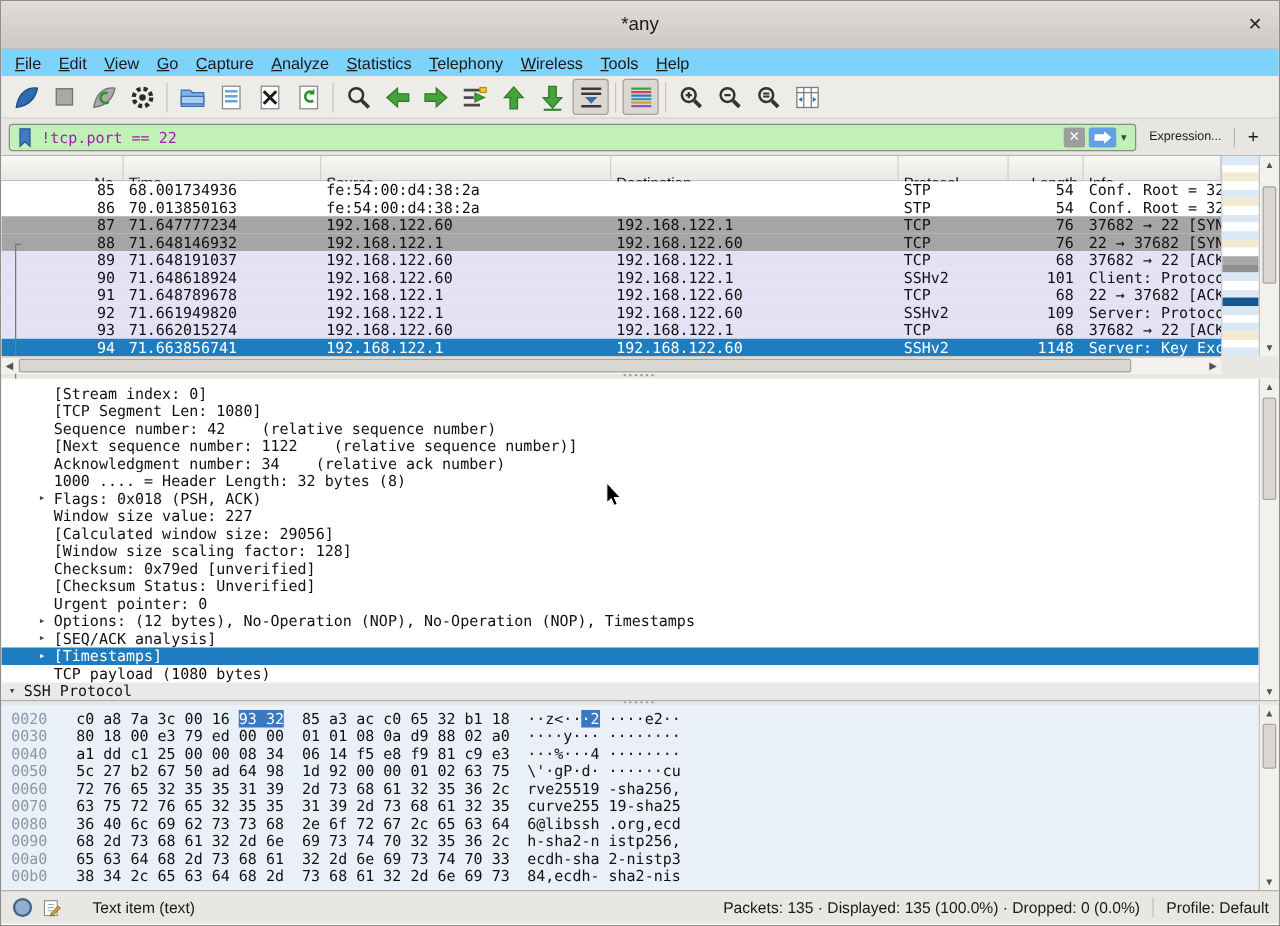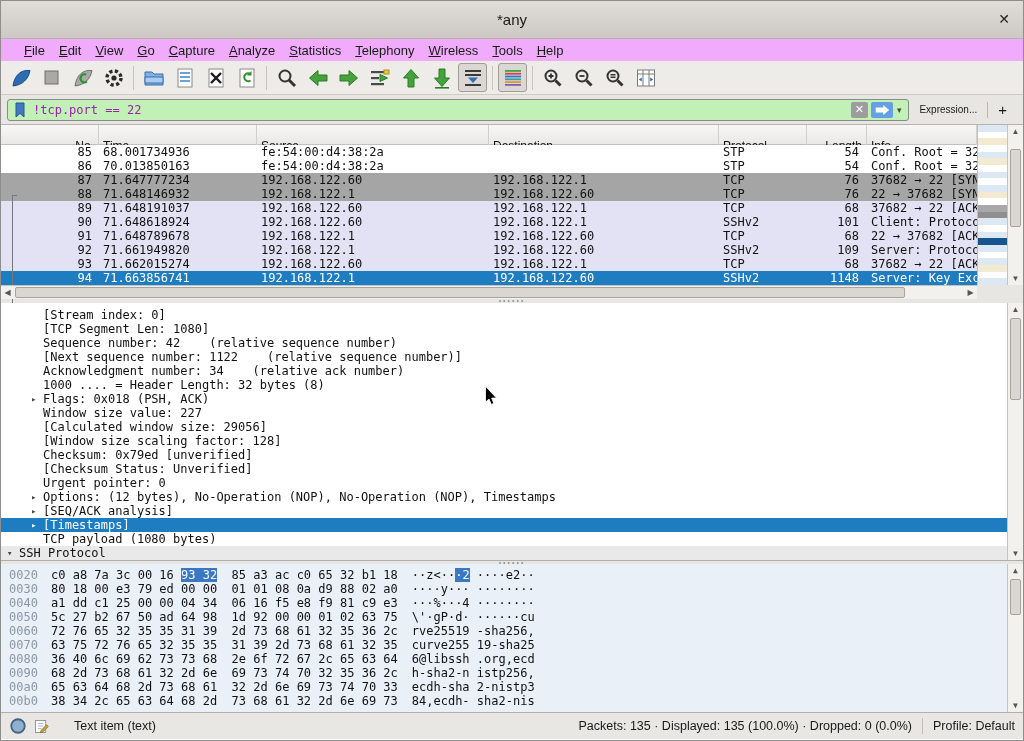--- a/index.html
+++ b/index.html
@@ -9,22 +9,22 @@
     background:#ffffff; border:1px solid #8f8d8a;
     font-family:"Liberation Sans", sans-serif; color:#111;
   }
   
   .titlebar { height:38px; background:linear-gradient(#e0ddd9,#cdc8c3);
     display:flex; align-items:center; justify-content:center; position:relative;
     font-size:15px; color:#1a1a1a; border-bottom:1px solid #b5b2ae; }
   .close-btn { position:absolute; right:10px; top:9px; font-size:14px; color:#222;
     width:18px; height:18px; text-align:center; line-height:18px; }
   
-  .menubar { height:22px; background:#f0abfc; display:flex; align-items:center;
-    font-size:13px; padding-left:16px; }
+  .menubar { height:22px; background:#7dd3fc; display:flex; align-items:center;
+    font-size:13px; padding-left:4px; }
   .menu-item { display:inline-block; padding:2px 7px; color:#1a1a1a; }
   .menu-item::first-letter { text-decoration:underline; }
   
   .toolbar { height:34px; background:#eeece9; display:flex; align-items:center;
     padding:0 4px; border-bottom:1px solid #cfccc8; }
   .tbtn { width:29px; height:29px; display:flex; align-items:center; justify-content:center;
     border:1px solid transparent; border-radius:3px; margin:0 1px; }
   .tbtn.pressed { background:#dbd8d3; border-color:#a29d97; }
   .tsep { width:1px; height:24px; background:#c7c4c0; margin:0 4px; }
   
@@ -91,21 +91,21 @@
   .dspacer { flex-shrink:0; }
   .darrow { width:12px; flex-shrink:0; font-size:9px; color:#444; text-align:left; }
   .dline.selected { background:#1e7cc0; color:#fff; }
   .dline.selected .darrow { color:#fff; }
   .dline.shaded { background:#e9e9e9; }
   
   .hexpane { position:relative; height:148px; background:#e9f0f8; overflow:hidden;
     font-family:"DejaVu Sans Mono", monospace; font-size:12px; padding-top:4px; }
   .hxrow { height:14px; line-height:14px; white-space:pre; display:flex; }
   .hoff { color:#8b97a6; width:36px; margin-left:8px; flex-shrink:0; }
-  .hhex { margin-left:6px; flex-shrink:0; }
+  .hhex { margin-left:16px; flex-shrink:0; }
   .hascii { margin-left:14px; }
   .hsel { background:#3a78c2; color:#fff; }
   
   .statusbar { height:27px; background:#e9e7e3; border-top:1px solid #b3b0ac;
     display:flex; align-items:center; font-size:12.5px; padding:0 8px; color:#1a1a1a; }
   .sicon { margin-right:6px; display:flex; align-items:center; }
   .status-left-text { margin-left:18px; }
   .spacer { flex:1 1 auto; }
   .status-sep { width:1px; height:16px; background:#c2bfbb; margin:0 10px; }
   .cursor { position:absolute; left:483px; top:385px; z-index:50; pointer-events:none; }
@@ -466,21 +466,21 @@
       <div class="vs-arrow" style="position:absolute;bottom:0;width:100%;">▼</div>
     </div>
     </div>
 
   <div class="splitter" style="height:3px;">••••••</div>
 
   <div class="hexpane" id="hexpane">
 
   <div class="hxrow"><span class="hoff">0020</span><span class="hhex">c0 a8 7a 3c 00 16 <span class="hsel">93 32</span>  85 a3 ac c0 65 32 b1 18</span><span class="hascii">··z&lt;··<span class="hsel">·2</span> ····e2··</span></div>
       <div class="hxrow"><span class="hoff">0030</span><span class="hhex">80 18 00 e3 79 ed 00 00  01 01 08 0a d9 88 02 a0</span><span class="hascii">····y··· ········</span></div>
-      <div class="hxrow"><span class="hoff">0040</span><span class="hhex">a1 dd c1 25 00 00 04 34  06 16 f5 e8 f9 81 c9 e3</span><span class="hascii">···%···4 ········</span></div>
+      <div class="hxrow"><span class="hoff">0040</span><span class="hhex">a1 dd c1 25 00 00 08 34  06 14 f5 e8 f9 81 c9 e3</span><span class="hascii">···%···4 ········</span></div>
       <div class="hxrow"><span class="hoff">0050</span><span class="hhex">5c 27 b2 67 50 ad 64 98  1d 92 00 00 01 02 63 75</span><span class="hascii">\'·gP·d· ······cu</span></div>
       <div class="hxrow"><span class="hoff">0060</span><span class="hhex">72 76 65 32 35 35 31 39  2d 73 68 61 32 35 36 2c</span><span class="hascii">rve25519 -sha256,</span></div>
       <div class="hxrow"><span class="hoff">0070</span><span class="hhex">63 75 72 76 65 32 35 35  31 39 2d 73 68 61 32 35</span><span class="hascii">curve255 19-sha25</span></div>
       <div class="hxrow"><span class="hoff">0080</span><span class="hhex">36 40 6c 69 62 73 73 68  2e 6f 72 67 2c 65 63 64</span><span class="hascii">6@libssh .org,ecd</span></div>
       <div class="hxrow"><span class="hoff">0090</span><span class="hhex">68 2d 73 68 61 32 2d 6e  69 73 74 70 32 35 36 2c</span><span class="hascii">h-sha2-n istp256,</span></div>
       <div class="hxrow"><span class="hoff">00a0</span><span class="hhex">65 63 64 68 2d 73 68 61  32 2d 6e 69 73 74 70 33</span><span class="hascii">ecdh-sha 2-nistp3</span></div>
       <div class="hxrow"><span class="hoff">00b0</span><span class="hhex">38 34 2c 65 63 64 68 2d  73 68 61 32 2d 6e 69 73</span><span class="hascii">84,ecdh- sha2-nis</span></div>
       <div class="vscroll" style="top:0;height:100%;">
       <div class="vs-arrow">▲</div>
       <div class="vs-thumb" style="top:15px;height:36px;"></div>

